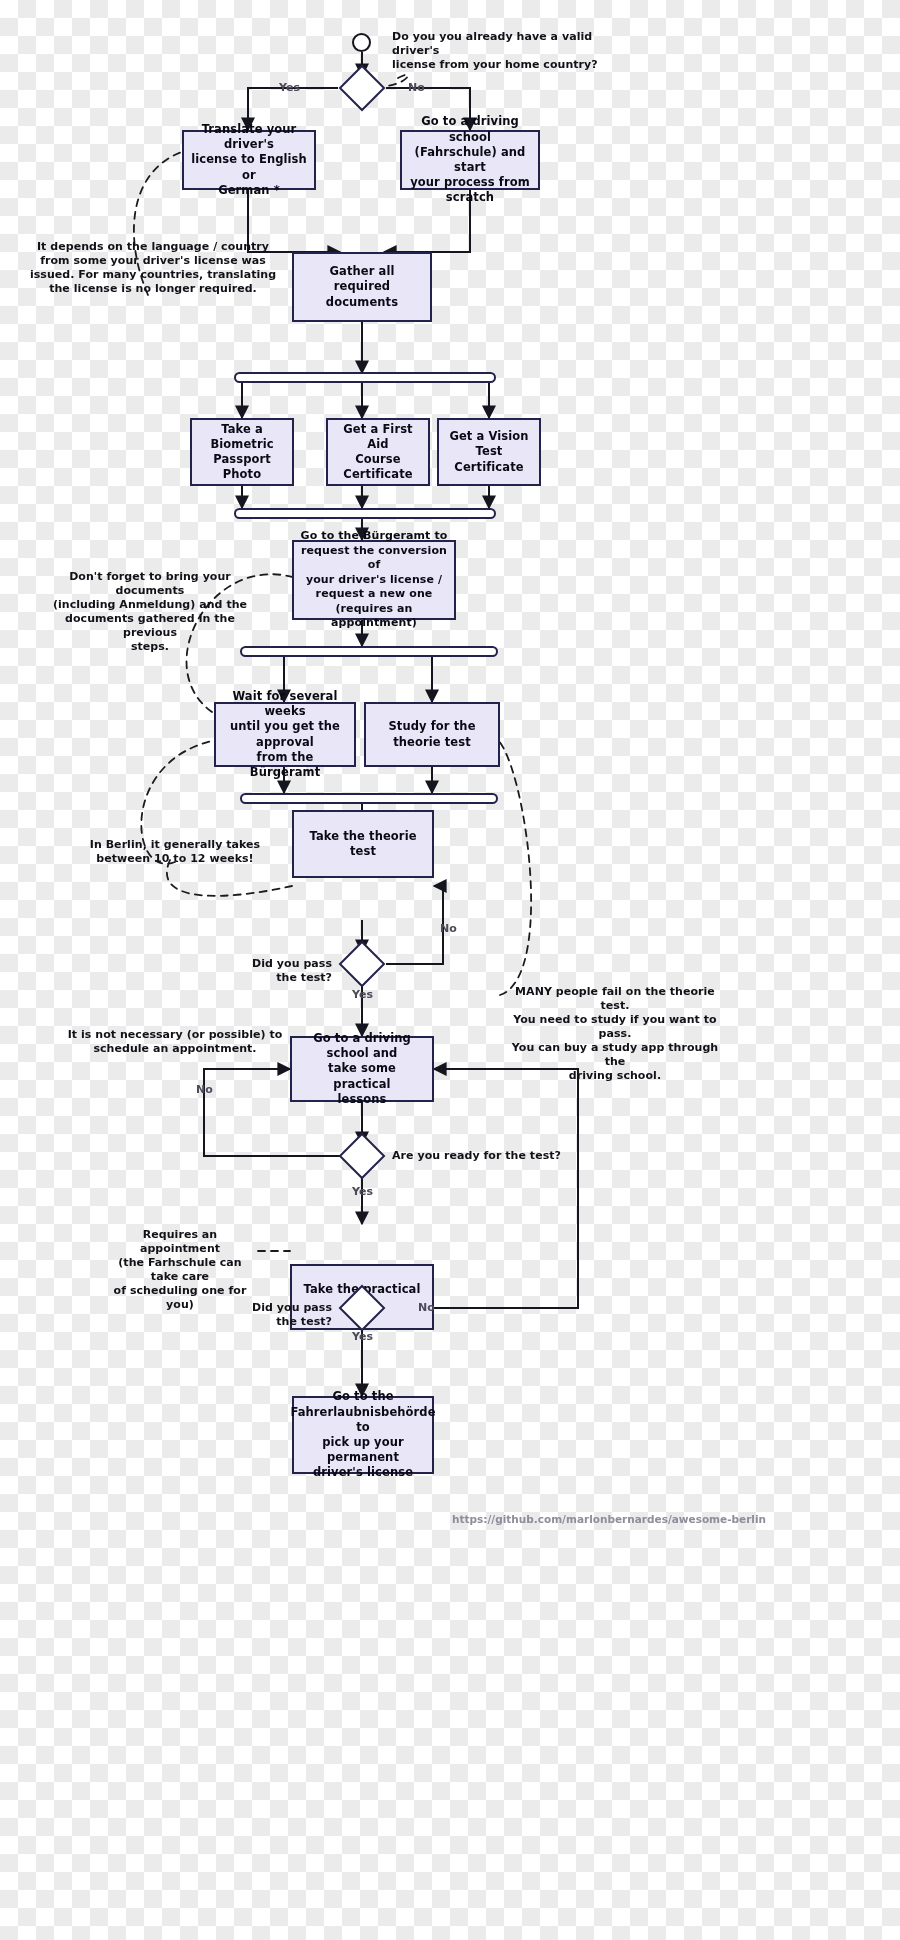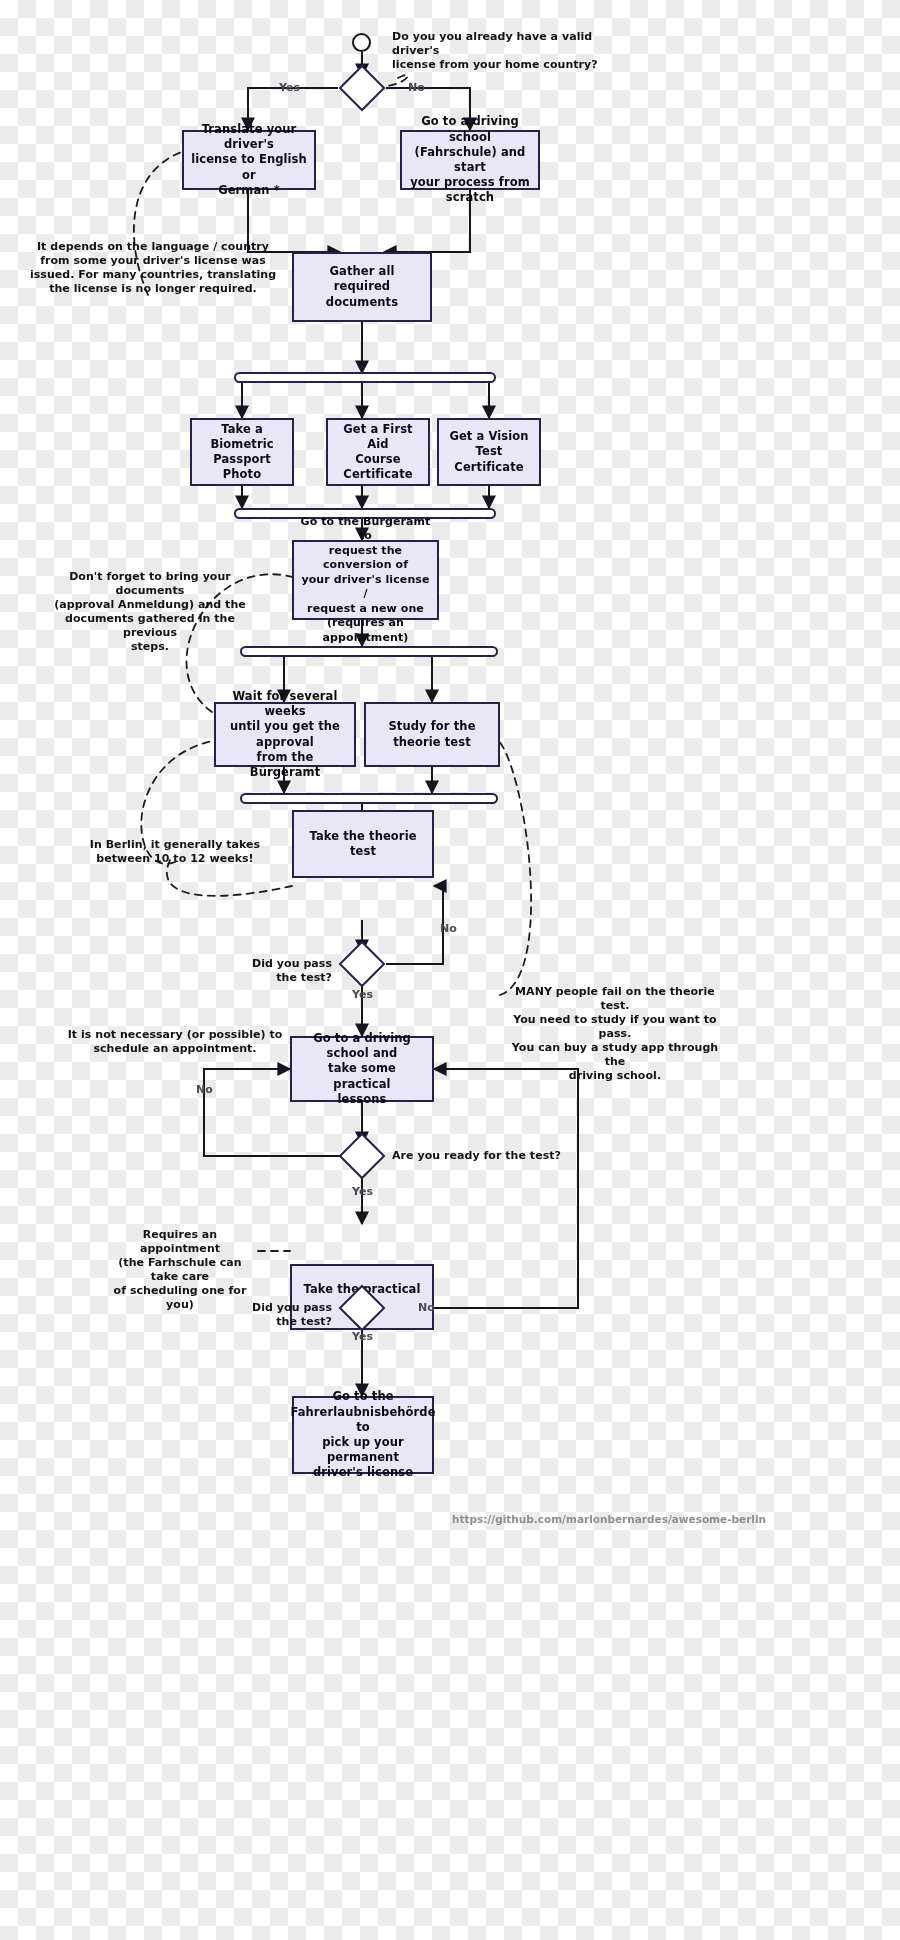--- a/index.html
+++ b/index.html
@@ -205,28 +205,28 @@
 Biometric Passport
 Photo</div>
   <div class="node" style="left:310px; top:418px; width:104px; height:68px;margin-left:16px;">Get a First Aid
 Course
 Certificate</div>
   <div class="node" style="left:437px; top:418px; width:104px; height:68px;">Get a Vision Test
 Certificate</div>
 
   <div class="joinbar" style="left:234px; top:508px; width:262px;"></div>
 
-  <div class="node" style="left:292px; top:540px; width:147px; height:80px; font-size:11px;">Go to the Bürgeramt to
+  <div class="node" style="left:292px; top:540px; width:164px; height:80px; font-size:11px;">Go to the Bürgeramt to
 request the conversion of
 your driver's license /
 request a new one
 (requires an appointment)</div>
 
   <div class="note" style="left:40px; top:570px; width:220px;">Don't forget to bring your documents
-(approval Anmeldung) and the
+(including Anmeldung) and the
 documents gathered in the previous
 steps.</div>
 
   <div class="joinbar" style="left:240px; top:646px; width:258px;"></div>
 
   <div class="node" style="left:214px; top:702px; width:142px; height:65px;">Wait for several weeks
 until you get the approval
 from the Bürgeramt</div>
   <div class="node" style="left:364px; top:702px; width:136px; height:65px;">Study for the
 theorie test</div>

